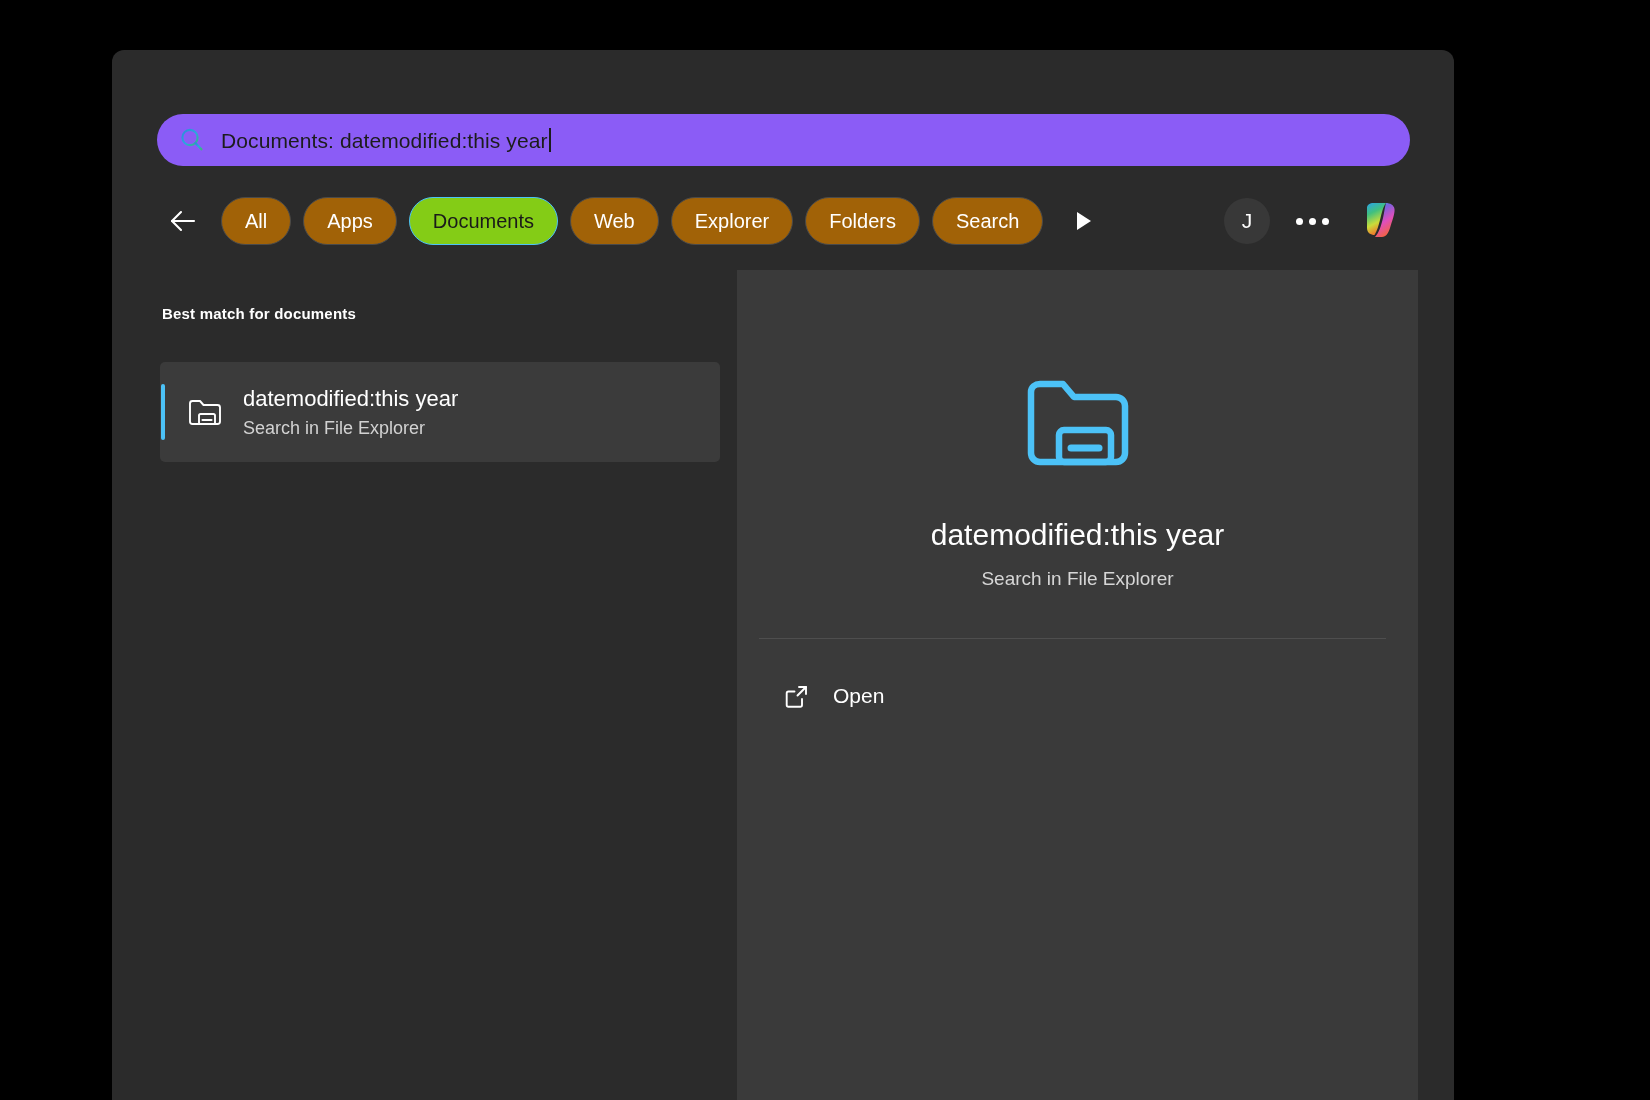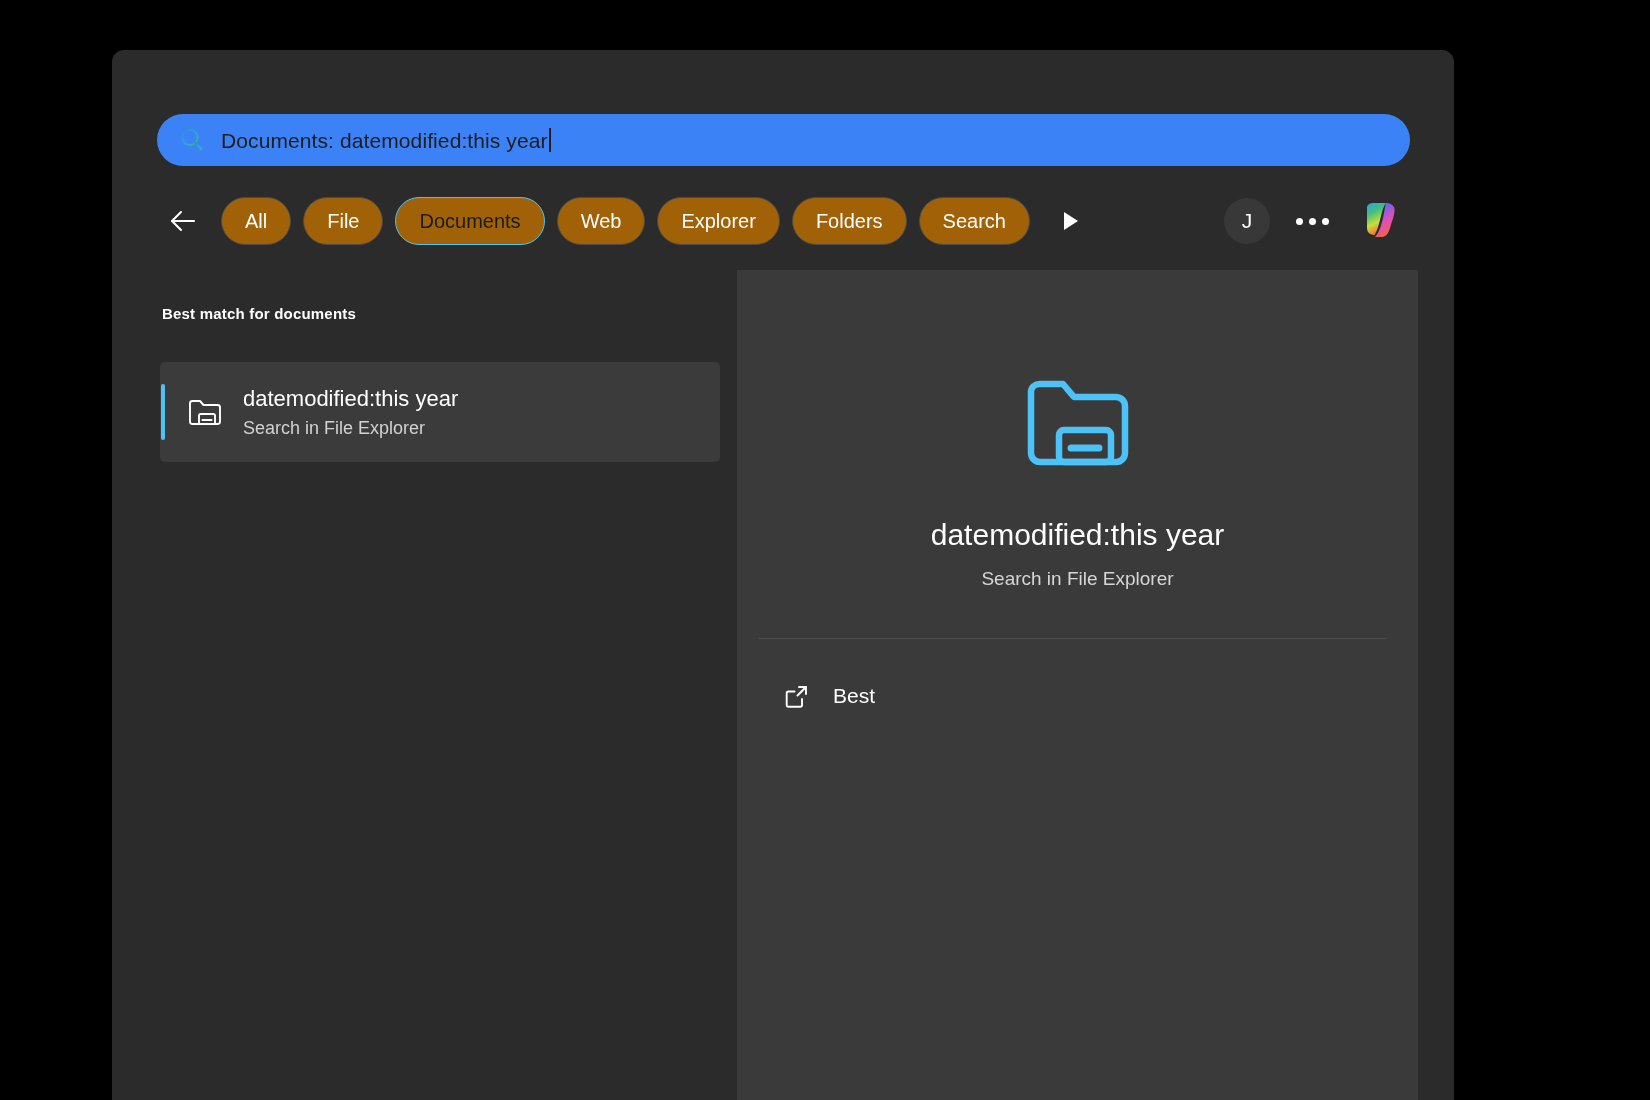--- a/index.html
+++ b/index.html
@@ -24,21 +24,21 @@
     overflow: hidden;
   }
 
   
   #search-bar {
     position: absolute;
     left: 45px;
     top: 64px;
     width: 1253px;
     height: 52px;
-    background: #3b82f6;
+    background: #8b5cf6;
     border-radius: 26px;
     display: flex;
     align-items: center;
     padding: 0 22px;
   }
   #search-bar .mag { flex: 0 0 auto; display: block; width: 26px; height: 26px; margin-right: 16px; }
   #search-query {
     font-size: 21px;
     color: #1c1c1c;
     letter-spacing: .1px;
@@ -81,21 +81,21 @@
     margin-left: 12px;
     border-radius: 24px;
     background: #a16207;
     border: 1px solid #4a4a4a;
     color: #ffffff;
     font-size: 20px;
     white-space: nowrap;
     flex: 0 0 auto;
   }
   .chip.selected {
-    background: #a16207;
+    background: #84cc16;
     border-color: #4cc2f7;
     color: #1a1a1a;
   }
 
   #more-filters-button {
     width: 48px; height: 48px;
     margin-left: 16px;
     display: flex; align-items: center; justify-content: center;
     flex: 0 0 auto;
   }
@@ -268,21 +268,21 @@
       <svg viewBox="0 0 30 30">
         <line x1="4" y1="15" x2="26" y2="15" stroke="#ffffff" stroke-width="2.1" stroke-linecap="round"></line>
         <polyline points="13,6 4,15 13,24" fill="none" stroke="#ffffff" stroke-width="2.1" stroke-linecap="round" stroke-linejoin="round"></polyline>
       </svg>
     </div>
 
     <div class="chip">
       <span>All</span>
     </div>
     <div class="chip">
-      <span>File</span>
+      <span>Apps</span>
     </div>
     <div class="chip selected">
       <span>Documents</span>
     </div>
     <div class="chip">
       <span>Web</span>
     </div>
     <div class="chip">
       <span>Explorer</span>
     </div>
@@ -367,17 +367,17 @@
     <div id="preview-divider"></div>
 
     <div id="open-action">
       <span class="link-icon">
         <svg viewBox="0 0 27 27">
           <polyline points="16,4 23,4 23,11" fill="none" stroke="#ffffff" stroke-width="1.9" stroke-linecap="round" stroke-linejoin="round"></polyline>
           <line x1="23" y1="4" x2="14.5" y2="12.5" stroke="#ffffff" stroke-width="1.9" stroke-linecap="round"></line>
           <path d="M19 16 L19 22 C19 23 18.2 23.8 17.2 23.8 L5.5 23.8 C4.5 23.8 3.7 23 3.7 22 L3.7 10.3 C3.7 9.3 4.5 8.5 5.5 8.5 L11.5 8.5" fill="none" stroke="#ffffff" stroke-width="1.9" stroke-linecap="round" stroke-linejoin="round"></path>
         </svg>
       </span>
-      <span id="open-label">Best</span>
+      <span id="open-label">Open</span>
     </div>
   </div>
 
 </div>
 
 </body></html>

